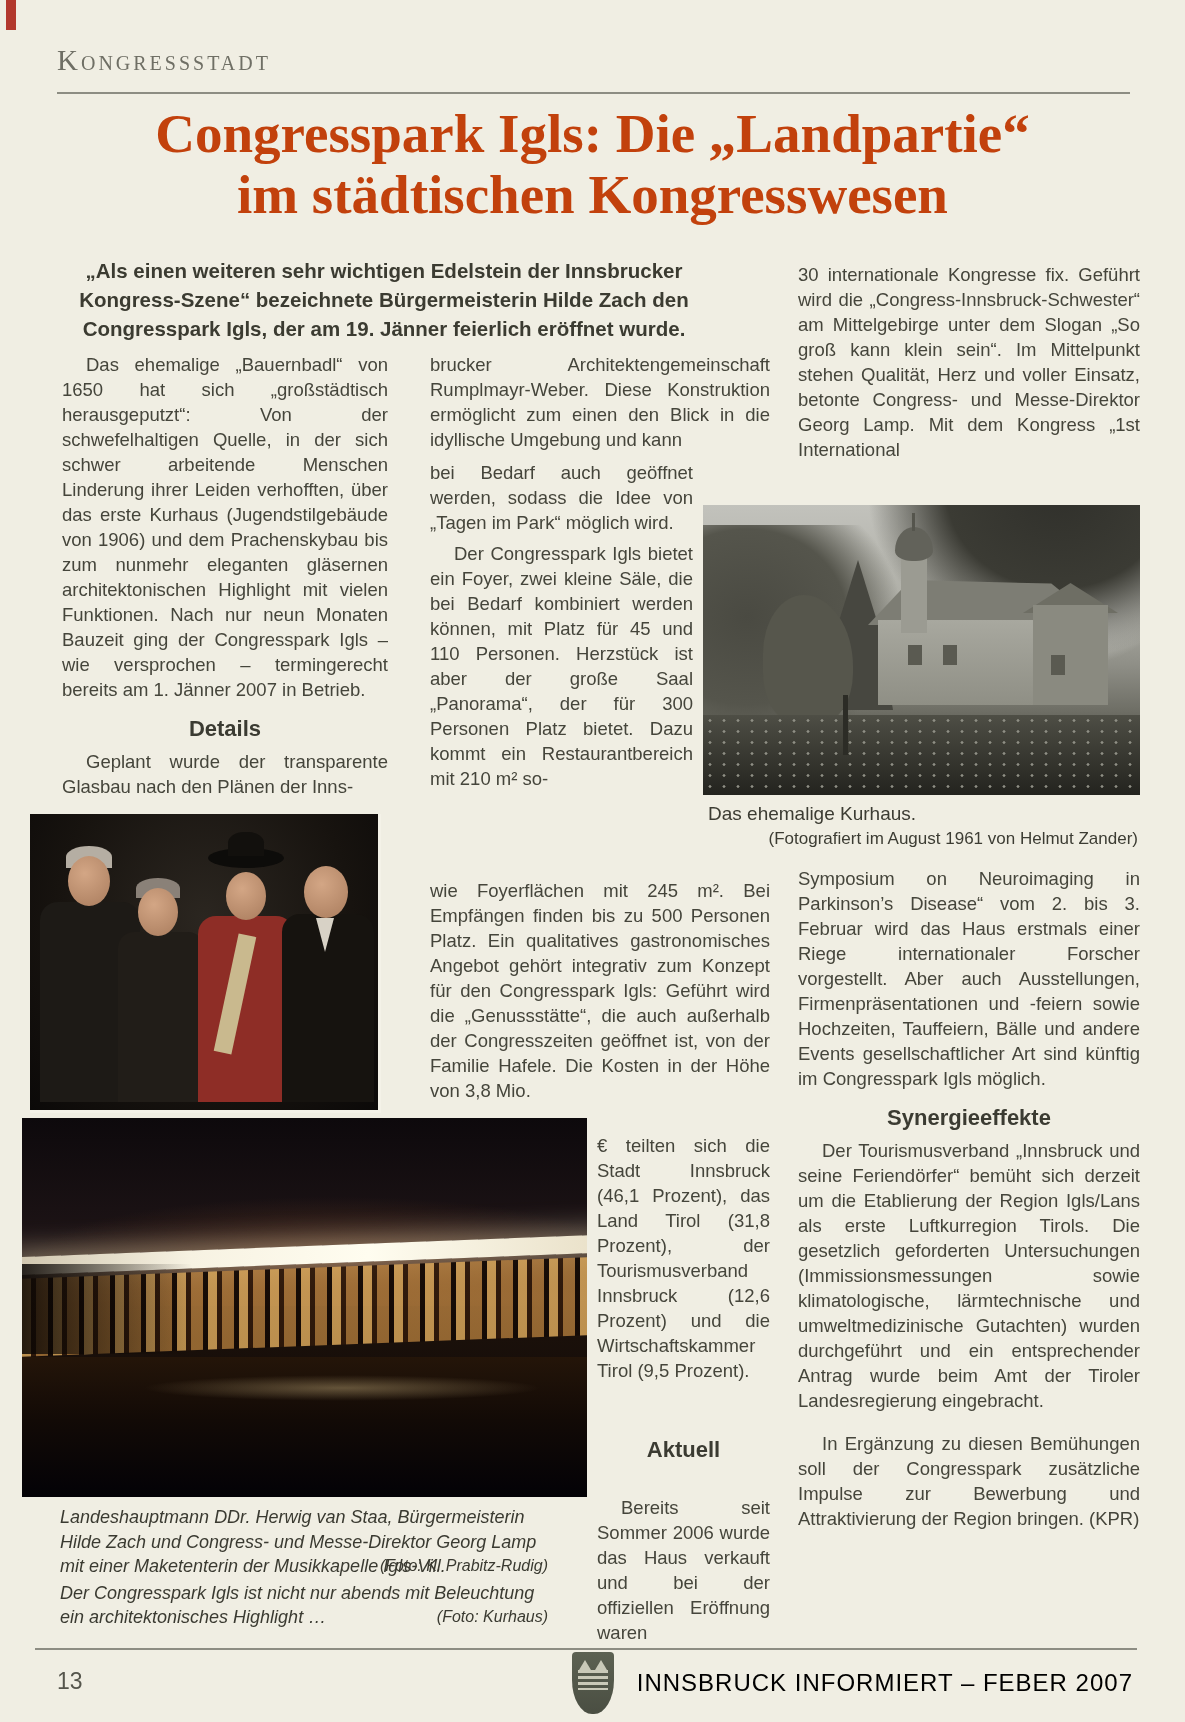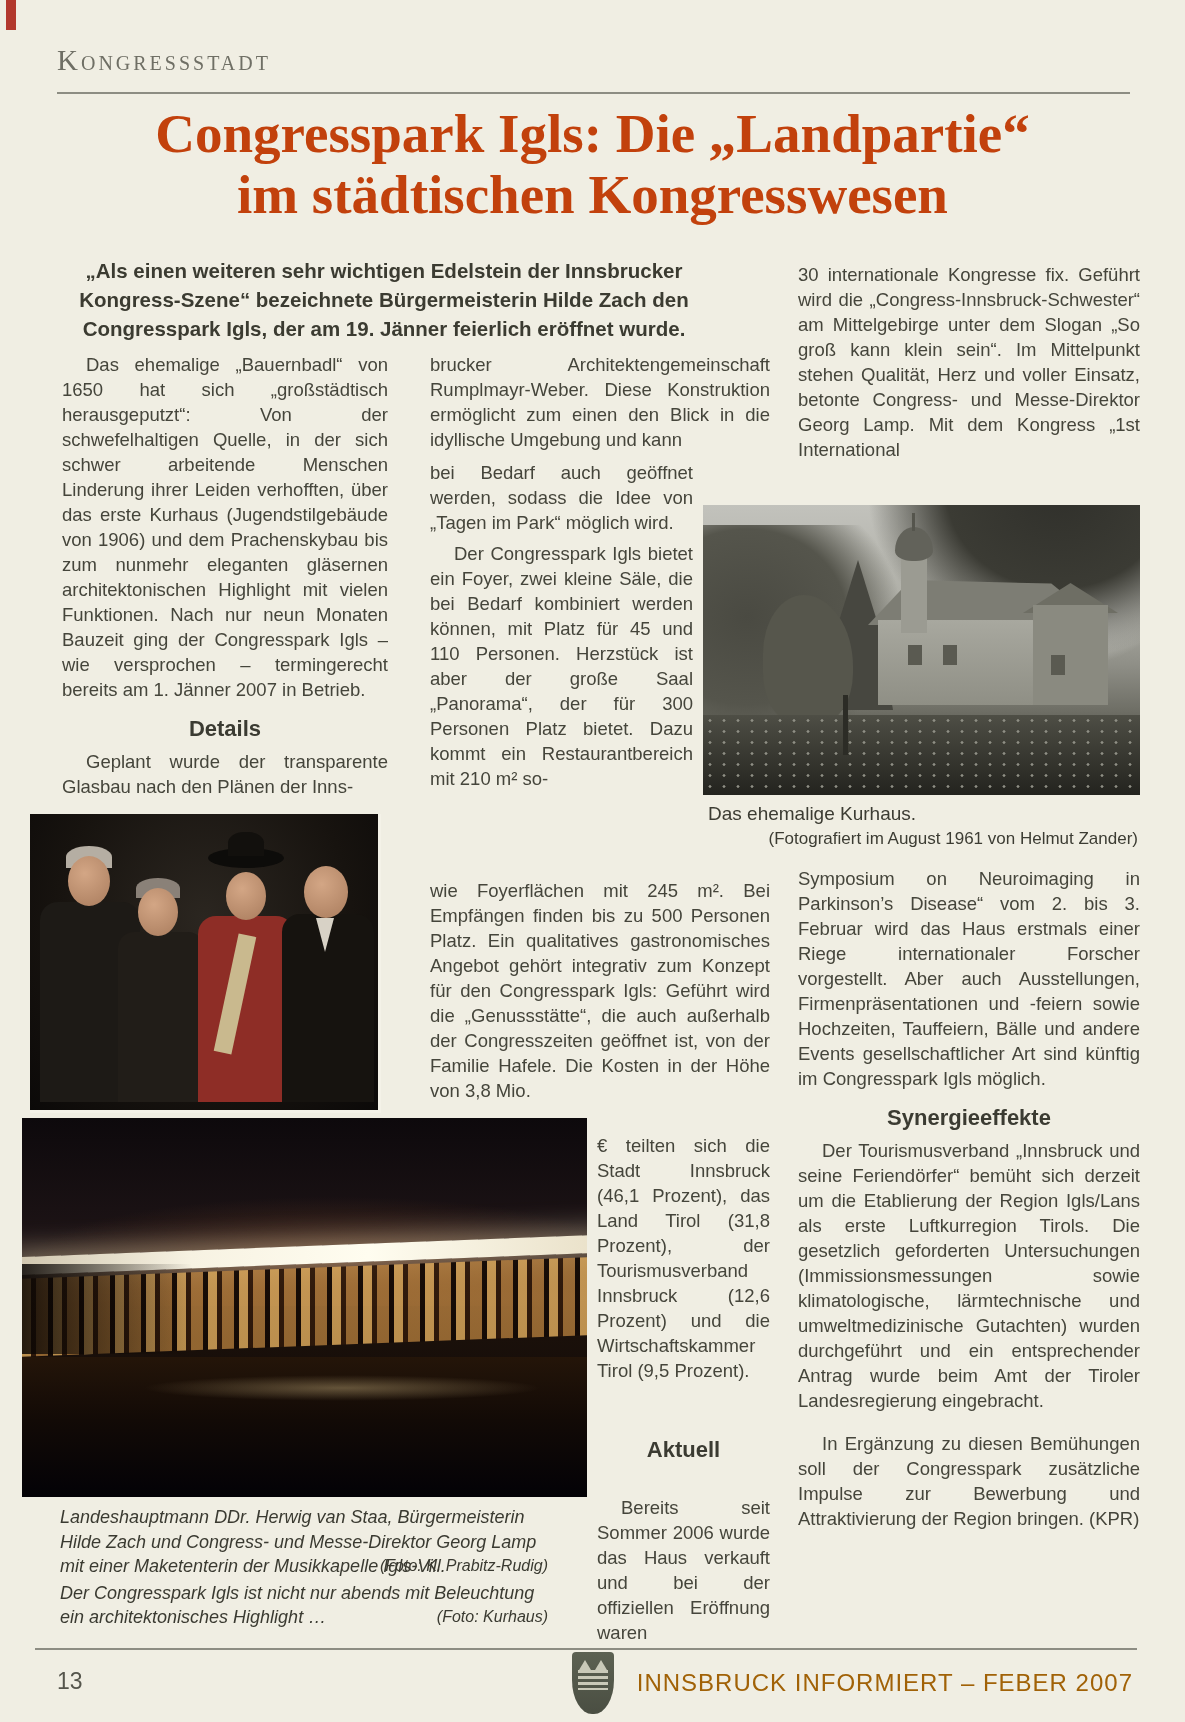--- a/index.html
+++ b/index.html
@@ -139,21 +139,21 @@
   .kurhaus-cap{left:708px;top:803px;width:430px;color:#3c3c33;}
   .kurhaus-cap .capline{font-size:19px;}
   .kurhaus-cap .credit{display:block;text-align:right;font-size:17px;margin-top:4px;}
   .cap-block{left:60px;top:1505px;width:488px;font-style:italic;
     font-size:18px;line-height:24.5px;color:#3a3a31;}
   .cap-item{position:relative;margin-bottom:2px;}
   .cap-item .credit{position:absolute;right:0;bottom:0;font-size:16px;}
 
   
   .page-number{left:57px;top:1668px;font-size:23px;color:#55554c;}
-  .magazine{right:52px;top:1669px;font-size:24px;letter-spacing:1px;color:#a16207;}
+  .magazine{right:52px;top:1669px;font-size:24px;letter-spacing:1px;color:#000000;}
   .shield{left:572px;top:1652px;width:42px;height:62px;
     background:linear-gradient(180deg,#5c6152,#4a4e42);
     border-radius:4px 4px 20px 20px / 4px 4px 34px 34px;}
   .shield-inner{position:absolute;left:6px;top:18px;width:30px;height:20px;
     background:repeating-linear-gradient(180deg,#c9c9b8 0 3px,transparent 3px 6px);}
   .shield-tri1{position:absolute;left:7px;top:8px;width:12px;height:10px;background:#c9c9b8;
     clip-path:polygon(50% 0,100% 100%,0 100%);}
   .shield-tri2{position:absolute;left:23px;top:8px;width:12px;height:10px;background:#c9c9b8;
     clip-path:polygon(50% 0,100% 100%,0 100%);}
 </style>

